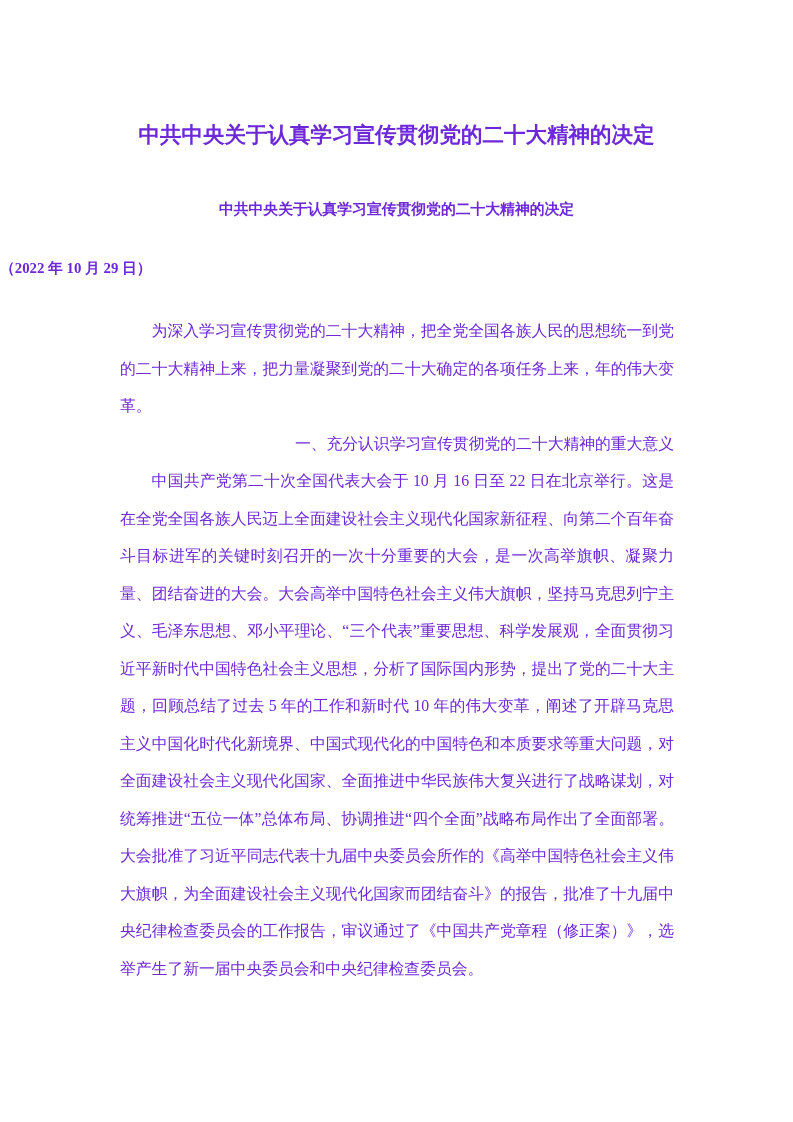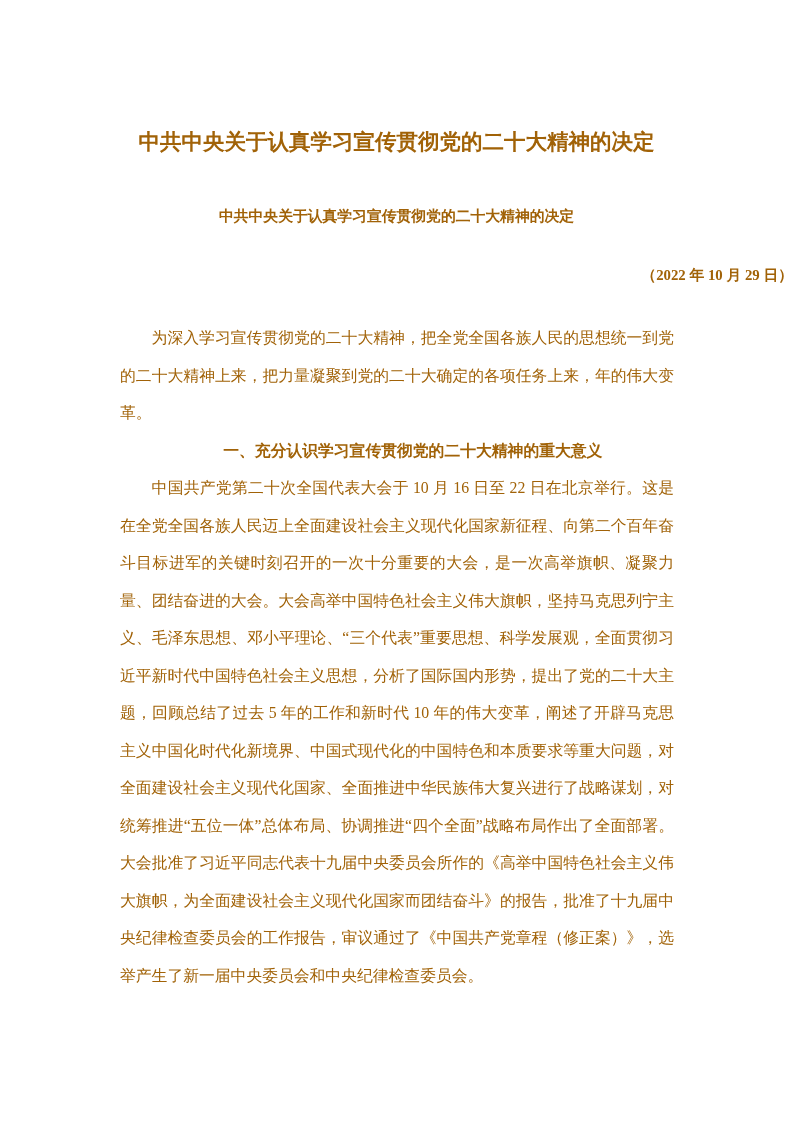--- a/index.html
+++ b/index.html
@@ -5,23 +5,23 @@
 <style>
   html, body {
     margin: 0;
     padding: 0;
     background: #ffffff;
   }
   .page {
     position: relative;
     width: 793px;
     height: 998px;
-    margin: 11px auto;
+    margin: 4px auto;
     background: #ffffff;
-    color: #a16207;
+    color: #6d28d9;
     font-family: "Liberation Serif", "DejaVu Serif", serif;
     overflow: hidden;
   }
   .main-title {
     position: absolute;
     top: 116px;
     left: 0;
     right: 0;
     text-align: center;
     font-size: 21.5px;
@@ -39,21 +39,21 @@
     font-size: 14.8px;
     font-weight: bold;
     line-height: 22px;
     white-space: nowrap;
   }
   .date-line {
     position: absolute;
     top: 253px;
     left: 0;
     right: 0;
-    text-align: right;
+    text-align: left;
     font-size: 14.8px;
     font-weight: bold;
     line-height: 22px;
     white-space: nowrap;
   }
   .body-text {
     position: absolute;
     top: 308px;
     left: 120px;
     width: 554px;
@@ -61,22 +61,22 @@
     line-height: 37.5px;
     text-align: justify;
   }
   .para {
     margin: 0;
     text-indent: 2em;
     word-break: break-all;
     overflow-wrap: break-word;
   }
   .para.heading {
-    font-weight: bold;
-    text-align: center;
+    font-weight: normal;
+    text-align: right;
   }
   .page-number {
     position: absolute;
     top: 1025px;
     left: 0;
     right: 0;
     text-align: center;
     font-size: 13px;
     line-height: 18px;
   }

